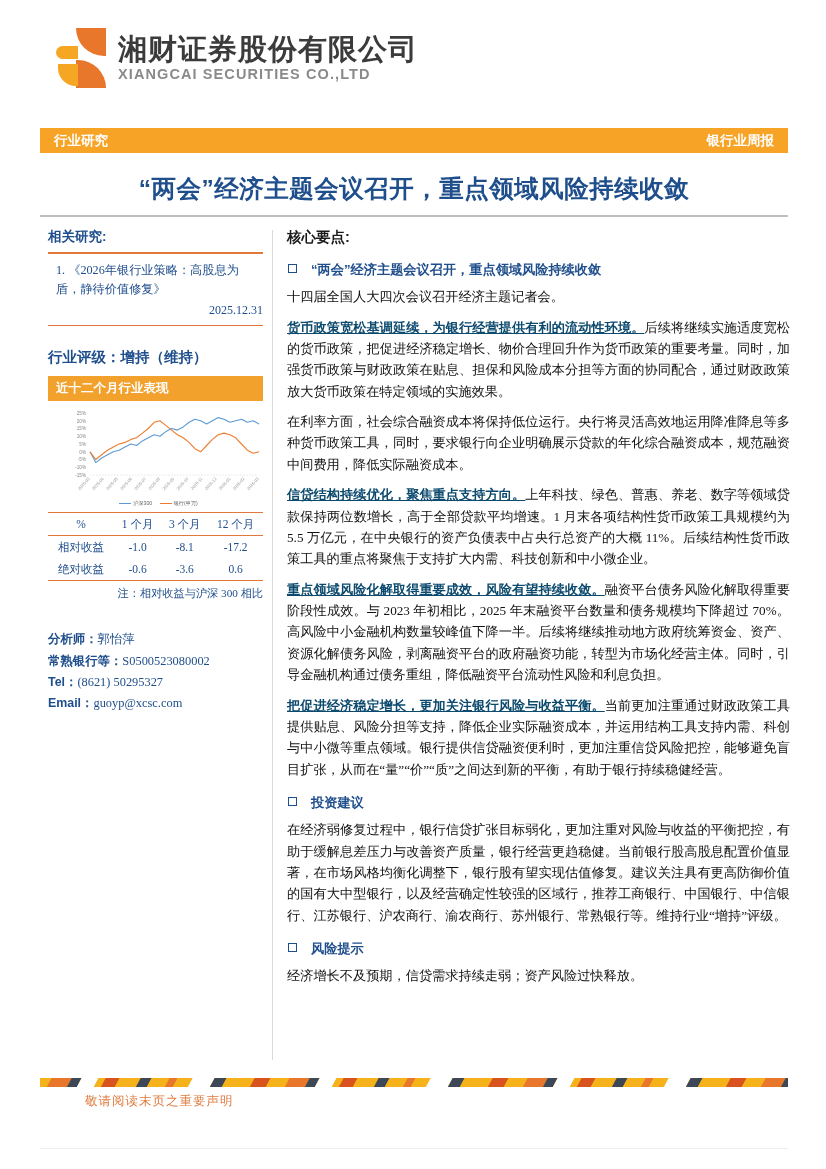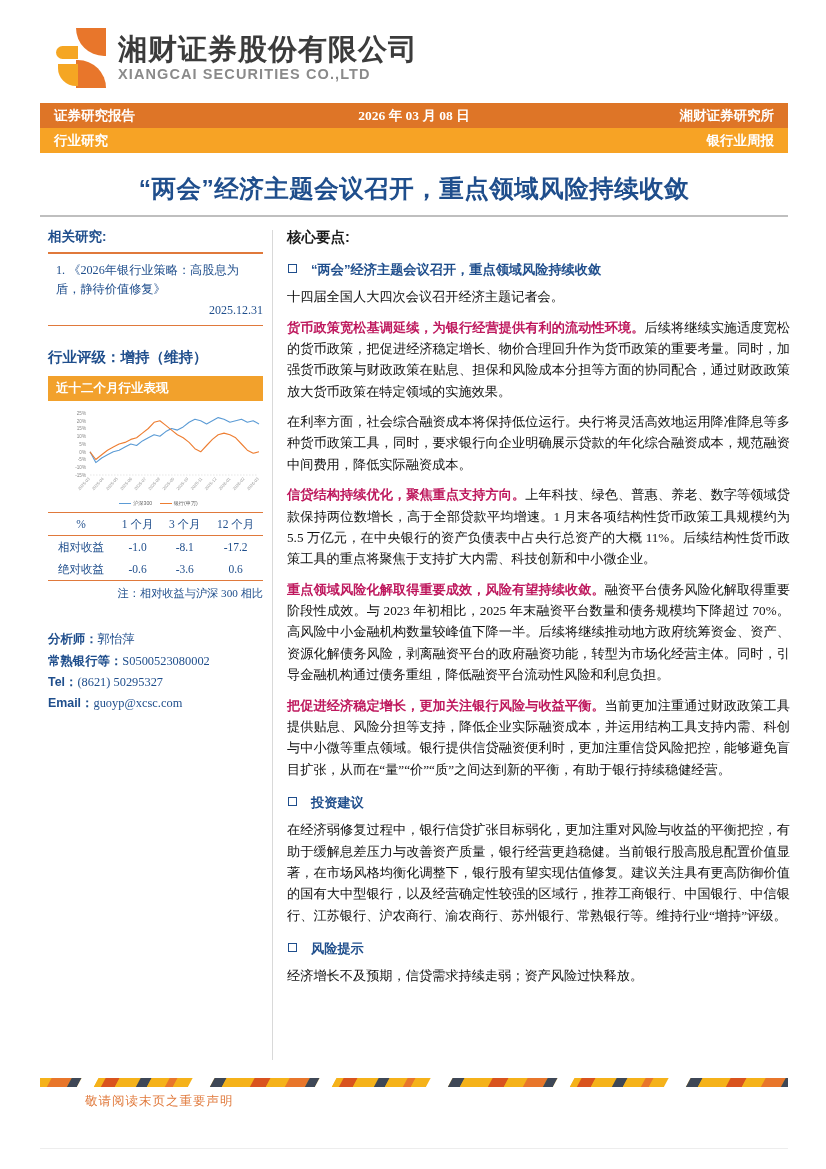--- a/index.html
+++ b/index.html
@@ -310,21 +310,22 @@
     margin: 0 0 9px 0;
     font-size: 13.2px;
     line-height: 1.62;
     text-align: justify;
     color: #111;
     font-family: "Liberation Serif", "DejaVu Serif", serif;
   }
   p.body .lead {
     font-family: "Liberation Sans", "DejaVu Sans", sans-serif;
     font-weight: bold;
-    color: #be185d;
+    color: #0c4a6e;
+    text-decoration: underline;
   }
 
   
   .footer-stripe {
     position: absolute;
     left: 40px;
     top: 1078px;
     width: 748px;
     height: 9px;
     overflow: hidden;
@@ -366,25 +367,20 @@
         <div class="p2"></div>
         <div class="p3"></div>
         <div class="p4"></div>
     </div>
     <div>
       <div class="logo-cn">湘财证券股份有限公司</div>
       <div class="logo-en">XIANGCAI SECURITIES CO.,LTD</div>
     </div>
   </div>
 
-  <div class="bar bar-top">
-    <span class="left">证券研究报告</span>
-    <span class="mid">2026 年 03 月 08 日</span>
-    <span class="right">湘财证券研究所</span>
-  </div>
   <div class="bar bar-bottom">
     <span class="left">行业研究</span>
     <span class="right">银行业周报</span>
   </div>
 
   <div class="doc-title">“两会”经济主题会议召开，重点领域风险持续收敛</div>
   <div class="title-rule"></div>
 
   <div class="v-sep"></div>
 

